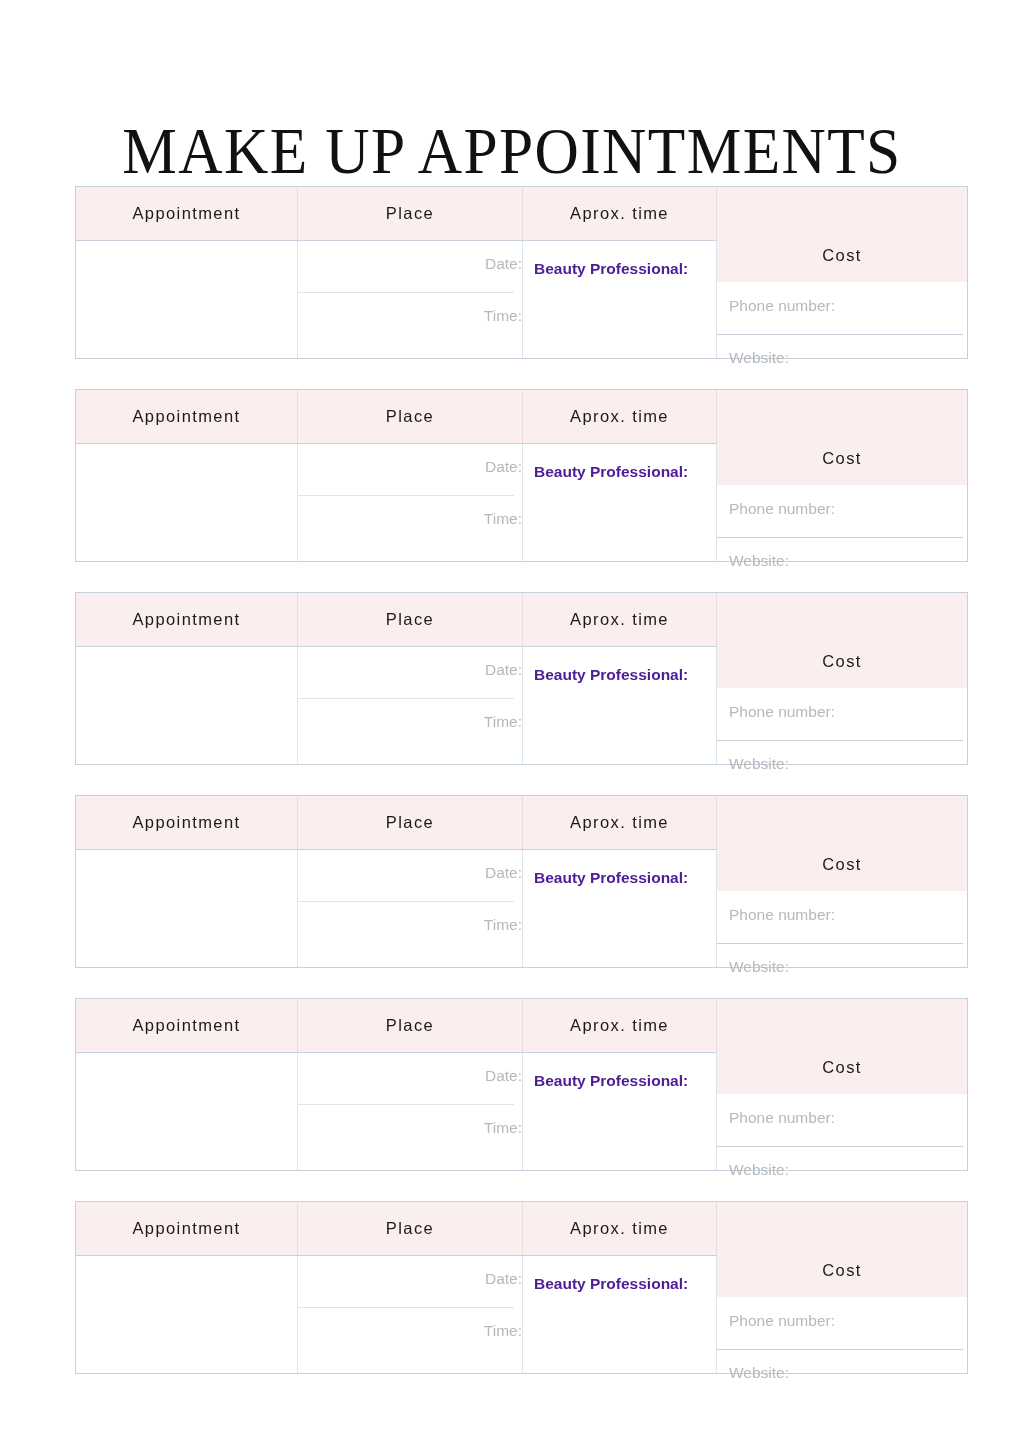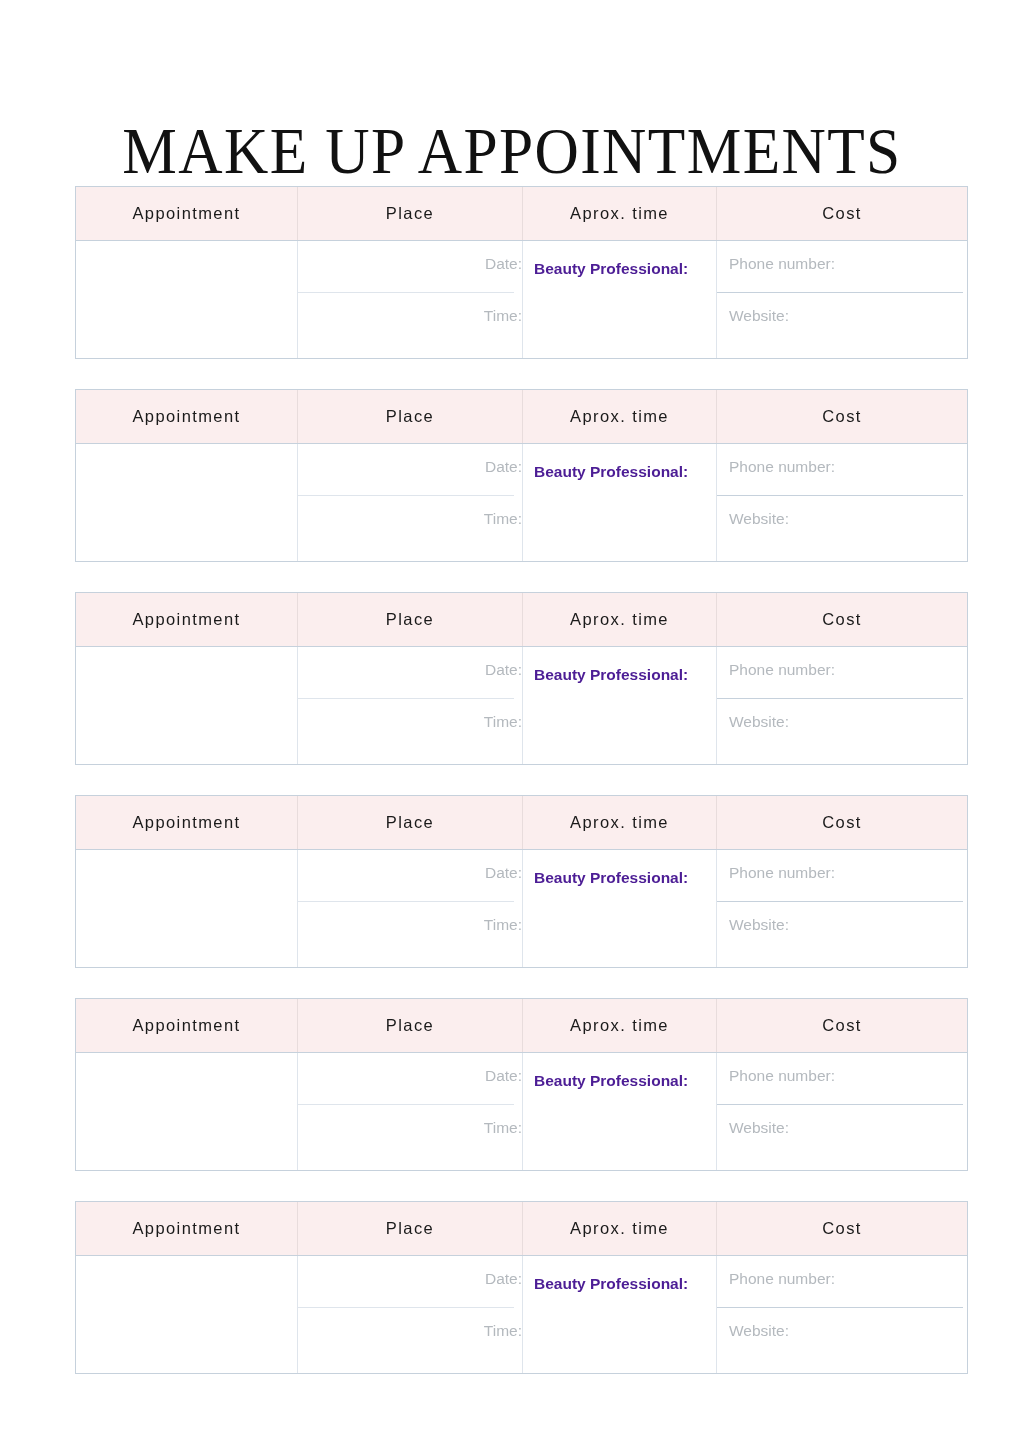--- a/index.html
+++ b/index.html
@@ -94,21 +94,21 @@
     border-right: 1px solid #dfe5ec;
     position: relative;
     height: 100%;
   }
   .block-body .bcell:last-child { border-right: none; }
 
   
   .col-appointment { width: 222px; }
   .col-place       { width: 225px; text-align: right; }
   .col-time        { width: 194px; }
-  .col-cost        { width: 250px; }
+  .col-cost        { width: 250px; margin-top: 42px; }
 
   
   .appt-blank { width: 222px; }
 
   
   .sub-stack { display: flex; flex-direction: column; height: 100%; }
   .sub-row {
     position: relative;
     box-sizing: border-box;
     padding: 13px 0 0 12px;

